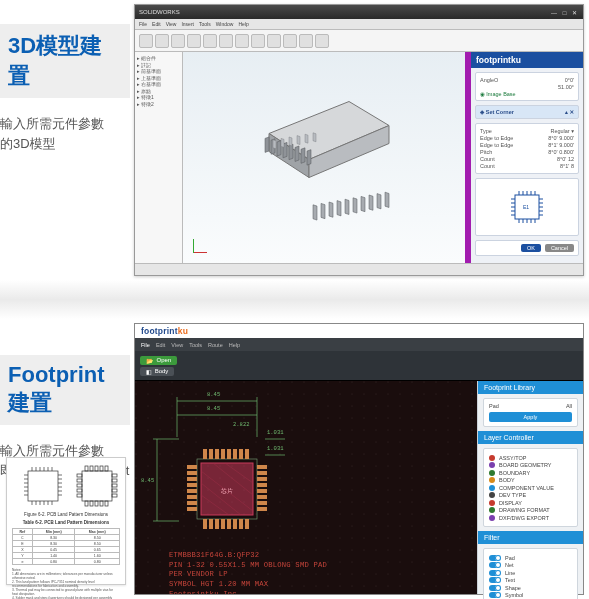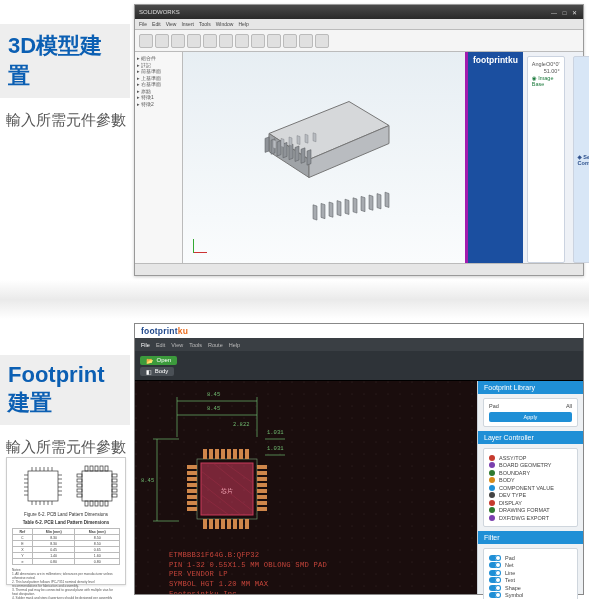--- a/index.html
+++ b/index.html
@@ -6,37 +6,37 @@
   body { width: 589px; height: 599px; font-family: "Microsoft JhengHei", "PingFang TC", Arial, sans-serif; background: #fff; overflow: hidden; }
 
   .section { position: relative; }
   .section.top { height: 280px; }
   .section.bottom { height: 280px; }
   .divider { height: 39px; background: linear-gradient(#fff, #eaeaea 50%, #fff); }
 
   .label-box { position: absolute; left: 0; top: 24px; width: 130px; }
   .section.bottom .label-box { top: 36px; }
   .title { background: #eeeeee; color: #0b5fb3; font-size: 22px; font-weight: 600; padding: 7px 10px 7px 8px; }
-  .subtitle { font-size: 15px; color: #555; line-height: 1.55; margin-top: 10px; padding-left: 6px; width: 130px; }
+  .subtitle { font-size: 13px; color: #555; line-height: 1.55; margin-top: 16px; width: 130px; }
 
   
   .app-win { position: absolute; left: 134px; top: 4px; right: 5px; bottom: 4px; border: 1px solid #999; background: #f2f2f2; box-shadow: 0 1px 3px rgba(0,0,0,.2); display: flex; flex-direction: column; font-size: 6px; color: #333; }
   .tw-titlebar { height: 14px; background: linear-gradient(#4a4a4a,#2a2a2a); color: #ddd; display: flex; align-items: center; padding: 0 4px; font-size: 6px; }
   .tw-titlebar .dots { margin-left: auto; letter-spacing: 2px; }
   .tw-menubar { height: 11px; background: #e6e6e6; border-bottom: 1px solid #bbb; display: flex; gap: 5px; padding: 0 4px; align-items: center; font-size: 5px; color: #444; }
   .tw-toolbar { height: 22px; background: #f5f5f5; border-bottom: 1px solid #bbb; display: flex; align-items: center; padding: 0 4px; gap: 2px; }
   .tw-toolbar .tb { width: 14px; height: 14px; background: #e0e0e0; border: 1px solid #bbb; border-radius: 2px; }
   .tw-body { flex: 1; display: flex; min-height: 0; }
   .tw-tree { width: 48px; background: #f7f7f7; border-right: 1px solid #bbb; padding: 3px 2px; font-size: 5px; color: #555; line-height: 1.3; }
   .tw-tree div { white-space: nowrap; overflow: hidden; }
   .tw-view { flex: 1; position: relative; background: linear-gradient(#e7eef3,#fafcfd); }
   .tw-axis { position: absolute; left: 10px; bottom: 10px; width: 22px; height: 22px; }
   .tw-axis::before { content:""; position:absolute; left:0; bottom:0; width:14px; height:1px; background:#c33; }
   .tw-axis::after { content:""; position:absolute; left:0; bottom:0; width:1px; height:14px; background:#3a3; }
-  .tw-side { width: 118px; background: #eef1f6; border-left: 3px solid #a21caf; display: flex; flex-direction: row; }
+  .tw-side { width: 118px; background: #eef1f6; border-left: 6px solid #a21caf; display: flex; flex-direction: column; }
   .tw-side .hdr { background: #1b4fa0; color: #fff; padding: 3px 5px; font-size: 8.5px; font-weight: 600; }
   .tw-side .blk { background: #fff; margin: 4px 4px 0; border: 1px solid #cbd3e0; border-radius: 2px; padding: 3px 4px; font-size: 5.5px; color: #555; }
   .tw-side .blk.header { background: #d8e6f6; color: #2a4d8a; font-weight: 600; display:flex; justify-content:space-between; align-items:center; }
   .tw-side .row { display: flex; justify-content: space-between; margin: 1px 0; }
   .tw-side .mini { height: 58px; display: flex; align-items: center; justify-content: center; }
   .tw-side .mini svg { width: 48px; height: 48px; }
   .tw-status { height: 12px; background: #e6e6e6; border-top: 1px solid #bbb; }
 
   
   .chip3d { position: absolute; left: 50%; top: 46%; transform: translate(-50%,-50%); }
@@ -76,20 +76,21 @@
 
 </style>
 </head>
 <body>
 
 <div class="section top">
   <div class="label-box">
     <div class="title">3D模型建置</div>
     <div class="subtitle">
       <div>輸入所需元件參數</div>
+      <div>的3D模型</div>
     </div>
   </div>
 
   <div class="app-win">
     <div class="tw-titlebar">
       <span>SOLIDWORKS</span>
       <span class="dots">— □ ✕</span>
     </div>
     <div class="tw-menubar">
       <span>File</span>

